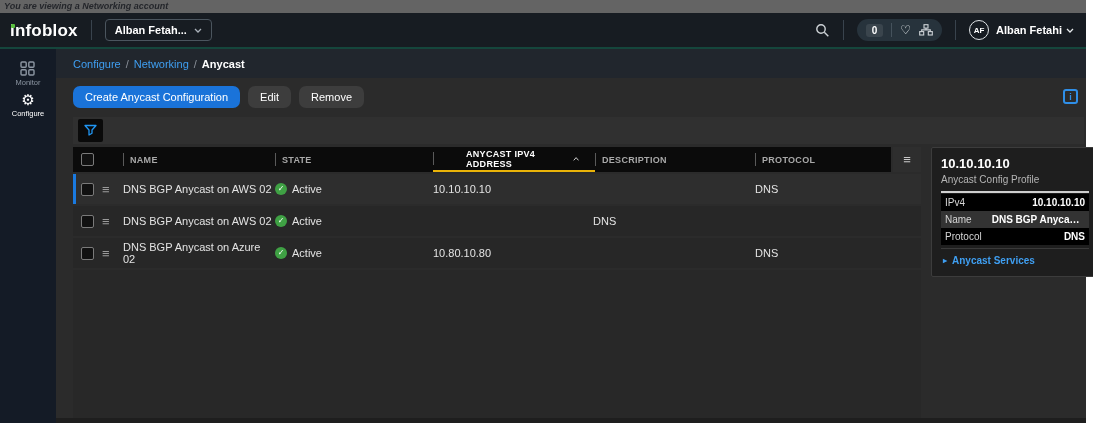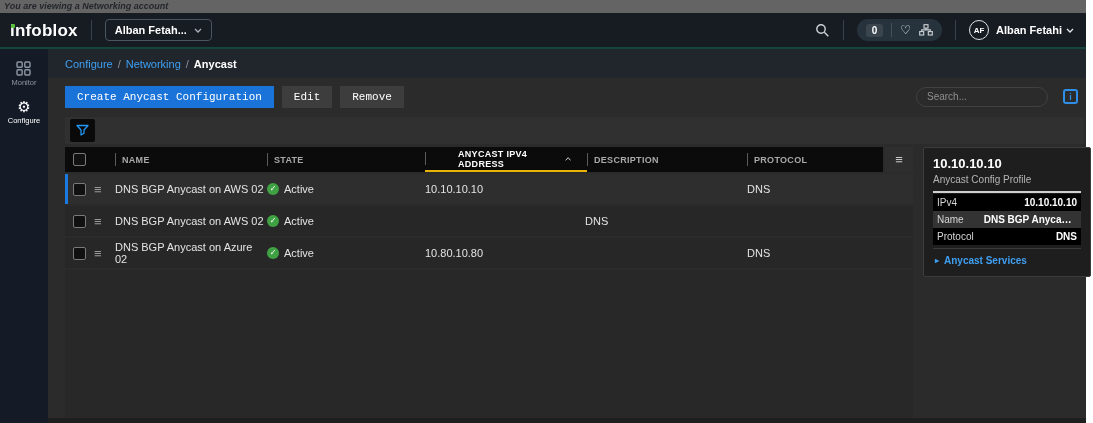--- a/index.html
+++ b/index.html
@@ -32,38 +32,38 @@
     padding: 1px 6px; font-weight: bold; cursor: pointer; }
   .pill-div { width: 1px; height: 14px; background: #45525c; }
   .heart { color: #e6eaec; font-size: 12px; line-height: 1; cursor: pointer; }
   .avatar { width: 20px; height: 20px; border: 1.5px solid #dfe3e6; border-radius: 50%;
     color: #fff; font-size: 8px; font-weight: bold; display: flex; align-items: center;
     justify-content: center; flex: none; }
   .user-name { color: #fff; font-size: 11px; font-weight: bold; margin: 0 4px 0 7px; }
 
   
   .body { flex: 1; display: flex; min-height: 0; }
-  .sidebar { width: 48px; background: #141b26; display: flex; flex-direction: column;
-    align-items: center; padding-top: 12px; gap: 12px; flex: none; }
+  .sidebar { width: 56px; background: #141b26; display: flex; flex-direction: column;
+    align-items: center; padding-top: 12px; gap: 5px; flex: none; }
   .nav-item { display: flex; flex-direction: column; align-items: center; gap: 2px; cursor: pointer; }
   .nav-label { font-size: 7.5px; color: #8d97a3; }
   .nav-item.active .nav-label { color: #fff; }
   .gear { font-size: 15px; color: #fff; line-height: 1; }
 
   .main { flex: 1; background: #2b2b2b; display: flex; flex-direction: column; min-width: 0; }
   .breadcrumb-bar { height: 29px; background: #21262d; display: flex; align-items: center;
     padding-left: 17px; font-size: 11px; gap: 5px; flex: none; }
   .crumb-link { color: #3f9ff2; cursor: pointer; text-decoration: none; }
   .crumb-sep { color: #8a9099; }
   .crumb-current { color: #fff; font-weight: bold; }
 
   .toolbar { height: 37px; display: flex; align-items: center; padding: 0 8px 0 17px;
     gap: 8px; flex: none; }
-  .btn { font-size: 11px; border: none; border-radius: 0; padding: 5px 12px; color: #fff;
-    cursor: pointer; font-family: Liberation Mono, monospace; }
+  .btn { font-size: 11px; border: none; border-radius: 7px; padding: 5px 12px; color: #fff;
+    cursor: pointer; font-family: Liberation Sans, sans-serif; }
   .btn-primary { background: #1a73d9; }
   .btn-secondary { background: #3d3d3d; }
   .search-pill { width: 132px; height: 20px; background: #2b2b2b; border: 1px solid #414141;
     border-radius: 10px; font-size: 10px; color: #ddd; padding: 0 10px; outline: none;
     font-family: inherit; }
   .search-pill::placeholder { color: #8f8f8f; }
   .info-btn { width: 15px; height: 15px; border: 2px solid #2f8fe8; border-radius: 3px;
     color: #2f8fe8; font-weight: bold; font-size: 9px; display: flex; align-items: center;
     justify-content: center; margin-left: 7px; cursor: pointer; flex: none; }
 
@@ -198,21 +198,20 @@
         <a class="crumb-link">Networking</a>
         <span class="crumb-sep">/</span>
         <span class="crumb-current">Anycast</span>
       </div>
 
       <div class="toolbar">
         <button class="btn btn-primary">Create Anycast Configuration</button>
         <button class="btn btn-secondary">Edit</button>
         <button class="btn btn-secondary">Remove</button>
         <div class="spacer"></div>
-        <input class="search-pill" placeholder="Search..." style="">
         <span class="info-btn">i</span>
       </div>
 
       <div class="filter-bar">
         <span class="funnel-btn">
           <svg width="13" height="13" viewBox="0 0 13 13">
             <path d="M1 1.5 h11 L8 6 v3.2 L5 11 V6 Z" fill="none" stroke="#2196f3" stroke-width="1.3" stroke-linejoin="round"></path>
           </svg>
         </span>
       </div>

